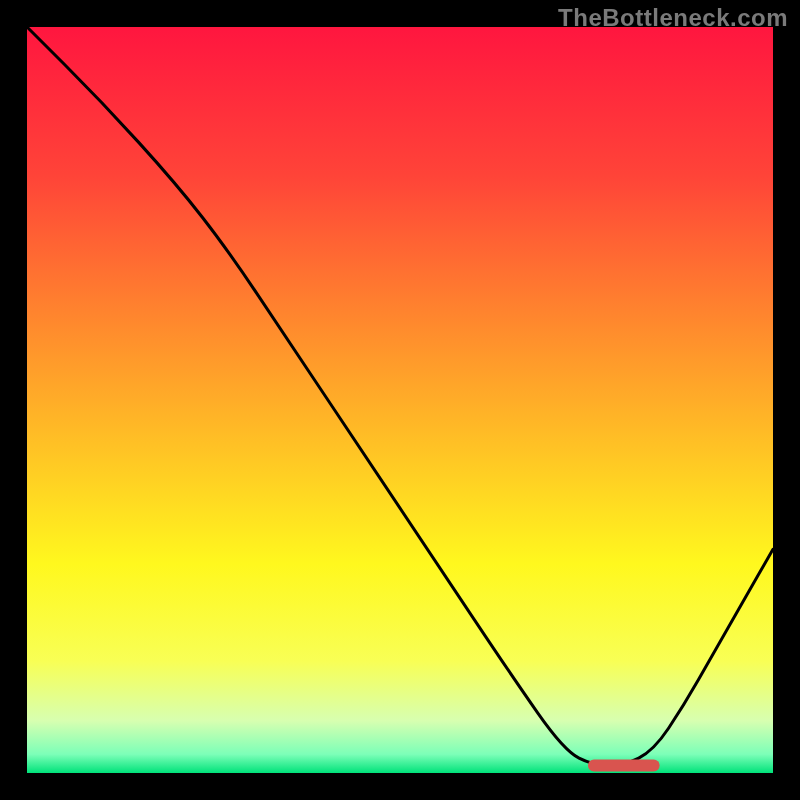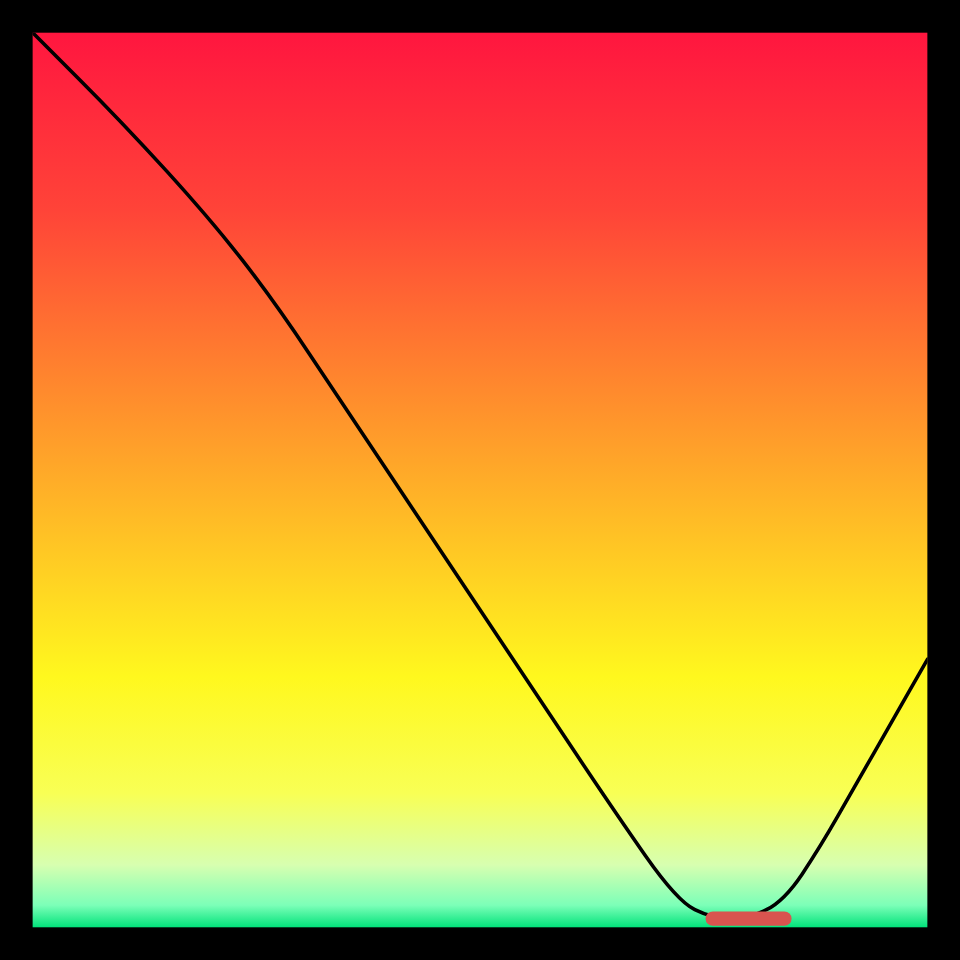--- a/index.html
+++ b/index.html
@@ -38,20 +38,21 @@
   .plot-area svg {
     display: block;
     width: 746px;
     height: 746px;
   }
 </style>
 </head>
 <body>
 
 <div class="frame">
+  <div class="watermark">TheBottleneck.com</div>
   <div class="plot-area">
     <svg id="plot-svg" viewBox="0 0 746 746" preserveAspectRatio="none">
       <defs>
         <linearGradient id="bg-grad" x1="0" y1="0" x2="0" y2="1">
             <stop offset="0%" stop-color="#ff163f"></stop>
             <stop offset="20%" stop-color="#ff4438"></stop>
             <stop offset="40%" stop-color="#ff8a2d"></stop>
             <stop offset="57.99999999999999%" stop-color="#ffc824"></stop>
             <stop offset="72%" stop-color="#fff81e"></stop>
             <stop offset="85%" stop-color="#f8ff55"></stop>

